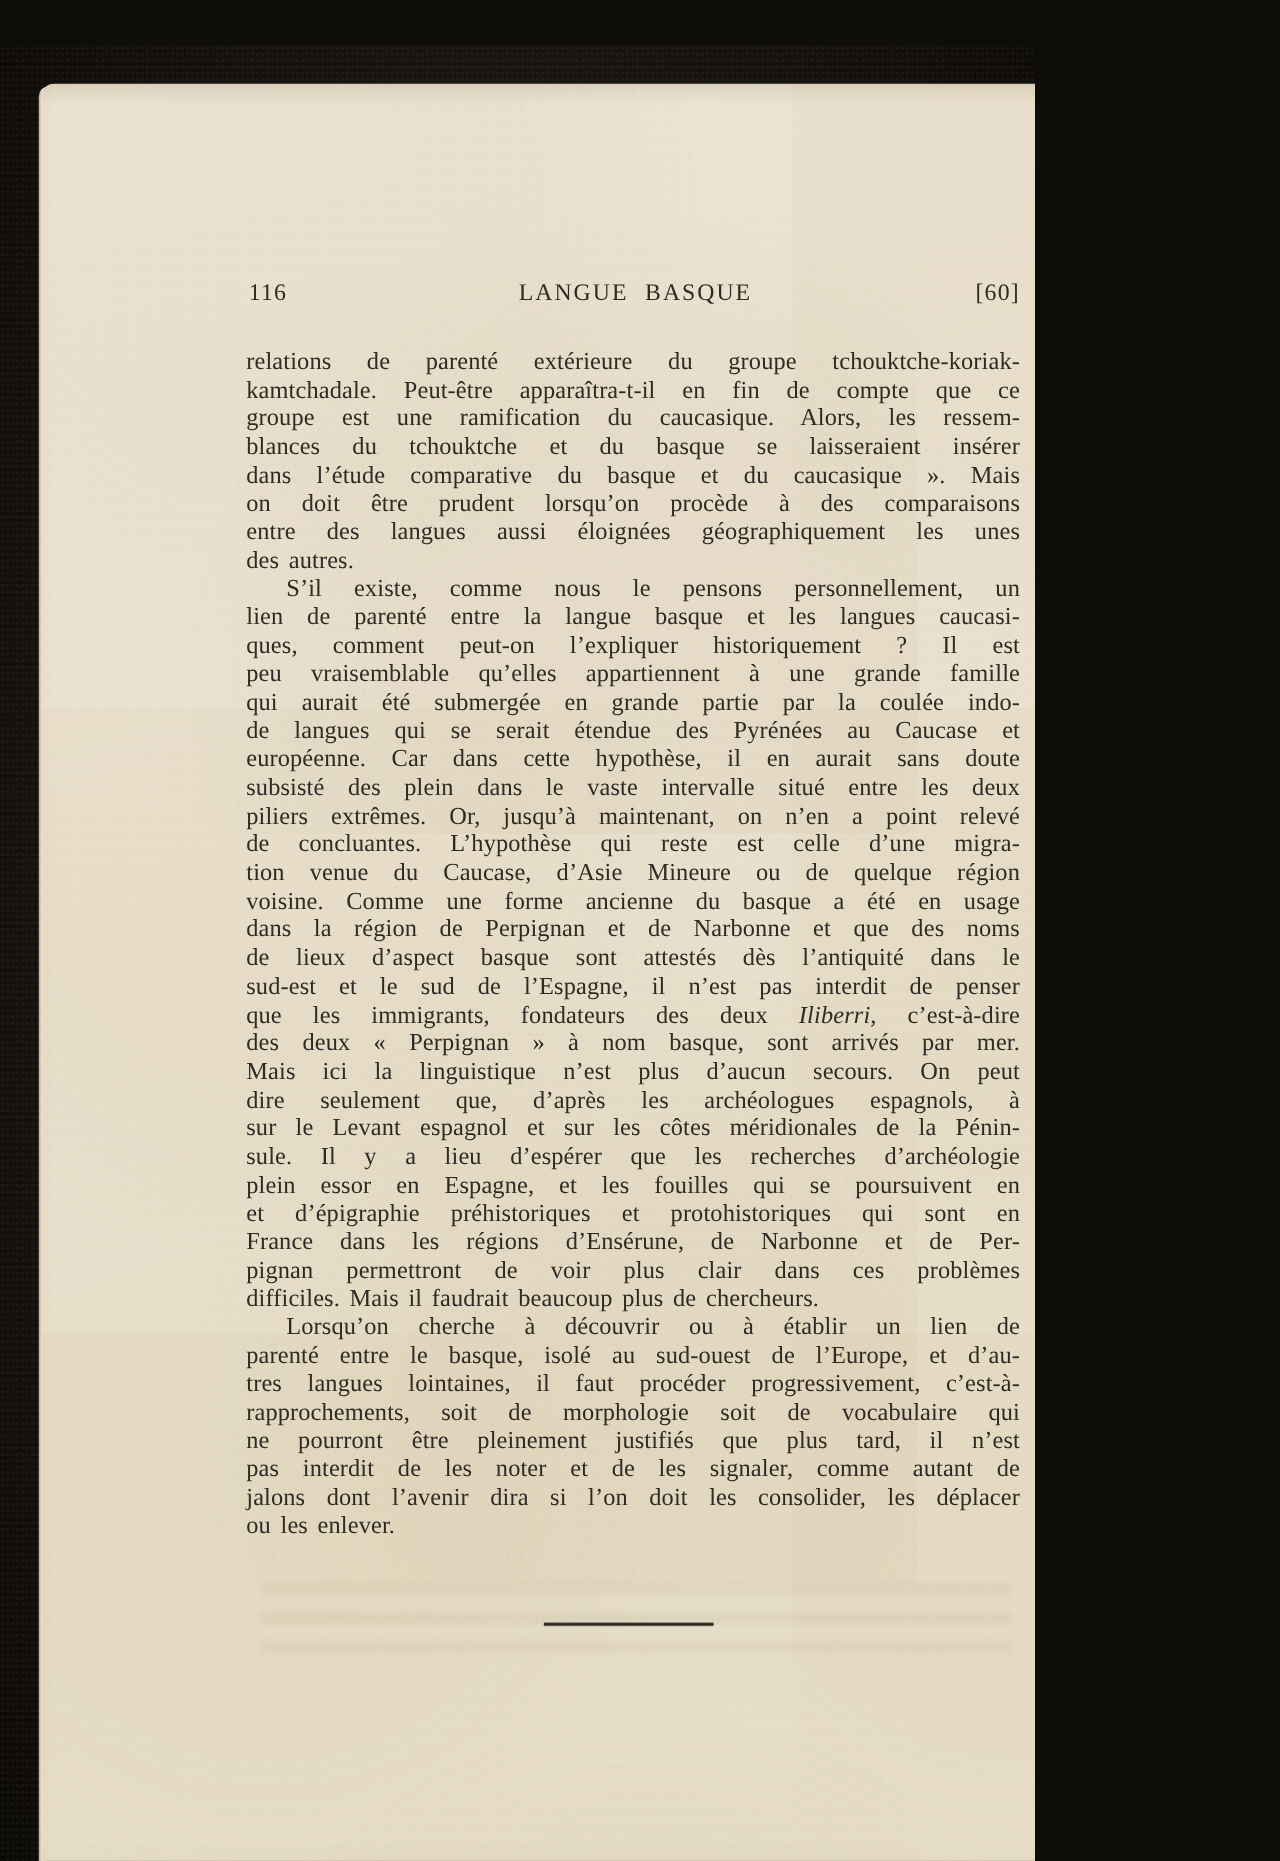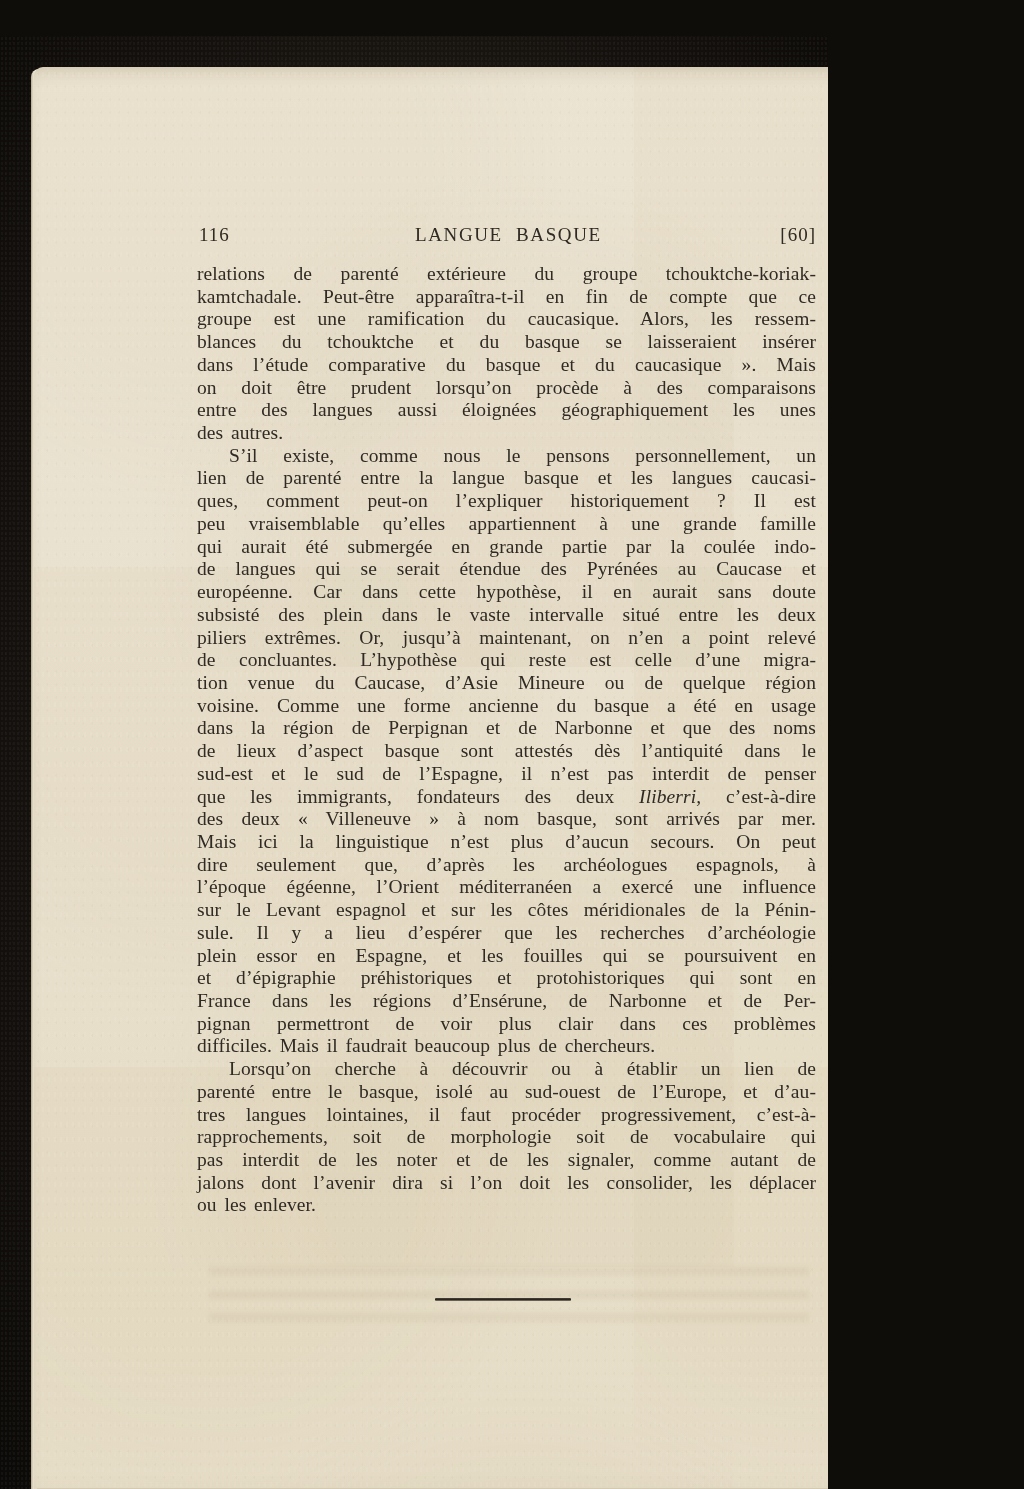--- a/index.html
+++ b/index.html
@@ -83,21 +83,21 @@
 
   
   .content { position: absolute; left: 34px; top: 31px; width: 922px; height: 1427px; color: #2f2a23; }
 
   .header-row { position: absolute; left: 163px; top: 157px; width: 619px; height: 26px; font-size: 19px; }
   .page-number   { position: absolute; left: 2px; top: 0; letter-spacing: 1px; }
   .running-title { position: absolute; left: 50%; top: 0; transform: translateX(-49%); letter-spacing: 1.6px; word-spacing: 7px; white-space: nowrap; }
   .section-ref   { position: absolute; right: 0; top: 0; letter-spacing: 1px; font-family: Liberation Serif, serif; }
 
   .page-text {
-    position: absolute; left: 163px; top: 196px; width: 619px;
+    position: absolute; left: 163px; top: 212px; width: 619px;
     font-size: 19.5px;
   }
   .paragraph { margin: 0; }
   .line {
     height: 22.72px; line-height: 22.72px;
     text-align: justify; text-align-last: justify;
     white-space: normal; word-spacing: 0.02em; letter-spacing: 0.1px;
   }
   .line.indent { padding-left: 32px; }
   .line.last { text-align-last: left; word-spacing: 0.14em; }
@@ -158,37 +158,37 @@
           <div class="line"><span>européenne. Car dans cette hypothèse, il en aurait sans doute</span></div>
           <div class="line"><span>subsisté des plein dans le vaste intervalle situé entre les deux</span></div>
           <div class="line"><span>piliers extrêmes. Or, jusqu’à maintenant, on n’en a point relevé</span></div>
           <div class="line"><span>de concluantes. L’hypothèse qui reste est celle d’une migra-</span></div>
           <div class="line"><span>tion venue du Caucase, d’Asie Mineure ou de quelque région</span></div>
           <div class="line"><span>voisine. Comme une forme ancienne du basque a été en usage</span></div>
           <div class="line"><span>dans la région de Perpignan et de Narbonne et que des noms</span></div>
           <div class="line"><span>de lieux d’aspect basque sont attestés dès l’antiquité dans le</span></div>
           <div class="line"><span>sud-est et le sud de l’Espagne, il n’est pas interdit de penser</span></div>
           <div class="line"><span>que les immigrants, fondateurs des deux </span><i>Iliberri,</i><span> c’est-à-dire</span></div>
-          <div class="line"><span>des deux « Villeneuve » à nom basque, sont arrivés par mer.</span></div>
+          <div class="line"><span>des deux « Perpignan » à nom basque, sont arrivés par mer.</span></div>
           <div class="line"><span>Mais ici la linguistique n’est plus d’aucun secours. On peut</span></div>
           <div class="line"><span>dire seulement que, d’après les archéologues espagnols, à</span></div>
-          <div class="line"><span>l’époque égéenne, l’Orient méditerranéen a exercé une influence</span></div>
           <div class="line"><span>sur le Levant espagnol et sur les côtes méridionales de la Pénin-</span></div>
           <div class="line"><span>sule. Il y a lieu d’espérer que les recherches d’archéologie</span></div>
           <div class="line"><span>plein essor en Espagne, et les fouilles qui se poursuivent en</span></div>
           <div class="line"><span>et d’épigraphie préhistoriques et protohistoriques qui sont en</span></div>
           <div class="line"><span>France dans les régions d’Ensérune, de Narbonne et de Per-</span></div>
           <div class="line"><span>pignan permettront de voir plus clair dans ces problèmes</span></div>
           <div class="line last"><span>difficiles. Mais il faudrait beaucoup plus de chercheurs.</span></div>
         </div>
         <div class="paragraph">
           <div class="line indent"><span>Lorsqu’on cherche à découvrir ou à établir un lien de</span></div>
           <div class="line"><span>parenté entre le basque, isolé au sud-ouest de l’Europe, et d’au-</span></div>
           <div class="line"><span>tres langues lointaines, il faut procéder progressivement, c’est-à-</span></div>
           <div class="line"><span>rapprochements, soit de morphologie soit de vocabulaire qui</span></div>
+          <div class="line"><span>ne pourront être pleinement justifiés que plus tard, il n’est</span></div>
           <div class="line"><span>pas interdit de les noter et de les signaler, comme autant de</span></div>
           <div class="line"><span>jalons dont l’avenir dira si l’on doit les consolider, les déplacer</span></div>
           <div class="line last"><span>ou les enlever.</span></div>
         </div>
       </div>
 
     <div class="bleed"></div>
     <div class="divider"></div>
   </div>
 

